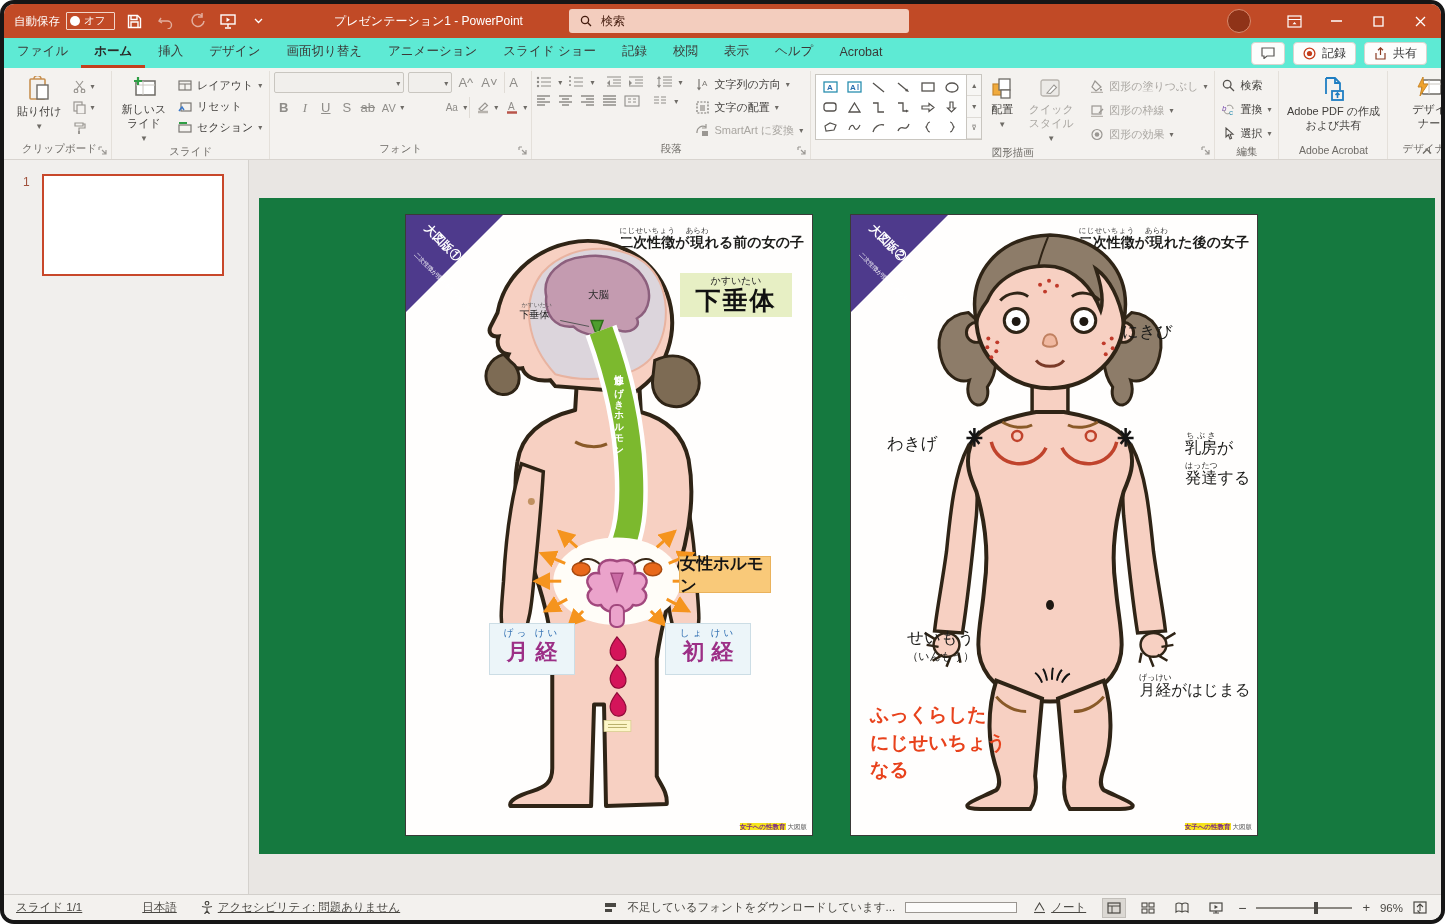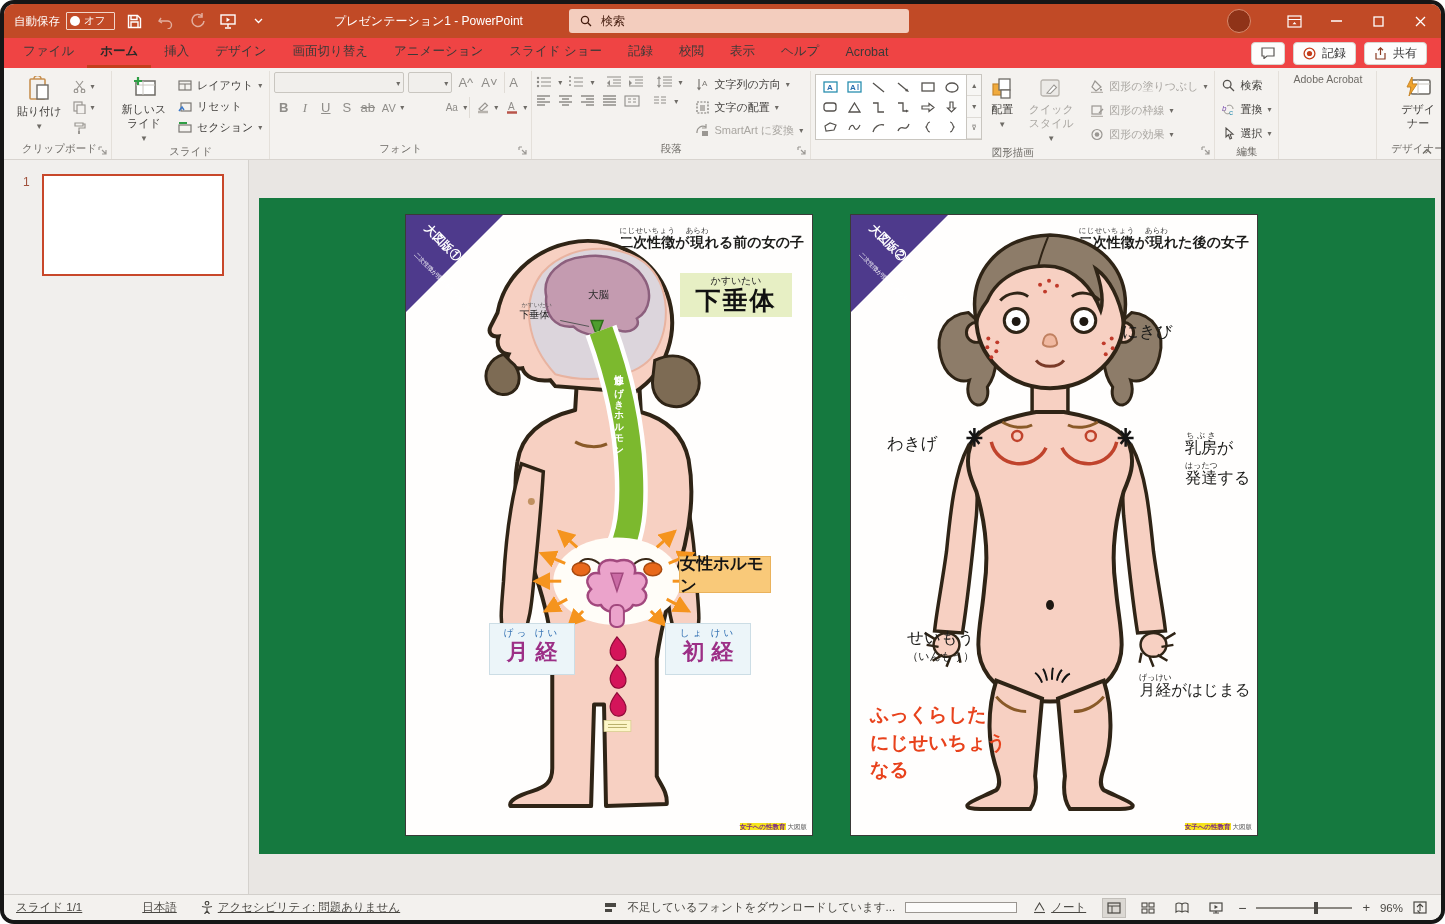--- a/index.html
+++ b/index.html
@@ -15,21 +15,21 @@
   .tb-ic { width:22px; height:22px; display:flex; align-items:center; justify-content:center; }
   .tb-ic svg { display:block; }
   .dim { opacity:.55; }
   .tb-title { position:absolute; left:330px; top:0; height:34px; display:flex; align-items:center; font-size:12px; color:#fff; }
   .tb-search { position:absolute; left:565px; top:5px; width:340px; height:24px; background:#f3cdbe; border-radius:3px; display:flex; align-items:center; gap:9px; padding:0 11px; color:#431c0e; font-size:12px; }
   .tb-right { position:absolute; right:0; top:0; height:34px; display:flex; align-items:center; }
   .avatar { width:24px; height:24px; border-radius:50%; background:#8f3318; border:1px solid #d98a6d; margin-right:22px; }
   .winbtn { width:42px; height:34px; display:flex; align-items:center; justify-content:center; color:#fff; }
 
   
-  .tabrow { height:30px; background:#ef4444; display:flex; align-items:stretch; padding-left:6px; flex:none; position:relative; }
+  .tabrow { height:30px; background:#5eead4; display:flex; align-items:stretch; flex:none; position:relative; }
   .tab { display:flex; align-items:center; padding:0 13px; font-size:12.5px; color:#3b3a38; border-bottom:3px solid transparent; }
   .tab.active { font-weight:bold; color:#2b2a28; border-bottom-color:#c43e1c; }
   .tabrow-right { margin-left:auto; display:flex; align-items:center; gap:8px; padding-right:14px; }
   .pillbtn { display:flex; align-items:center; gap:6px; height:23px; border:1px solid #d8d4ce; background:#fdfdfc; border-radius:4px; padding:0 9px; font-size:12px; color:#333; }
 
   
   .ribbon { height:92px; background:#f4f2ef; display:flex; padding:3px 2px 0 4px; border-bottom:1px solid #d8d4cf; flex:none; position:relative; }
   .rgroup { display:flex; flex-direction:column; border-right:1px solid #e4e0da; padding:1px 4px 0 4px; position:relative; }
   .rbody { display:flex; gap:3px; flex:1; align-items:flex-start; }
   .rlabel { text-align:center; font-size:10.5px; color:#6e6b66; padding:1px 10px 3px; white-space:nowrap; }
@@ -608,20 +608,32 @@
               <path d="M4 1v9l2.4-2.2L8 12l1.6-.8-1.5-4H11z" fill="none" stroke="#55524e" stroke-width="1.1"></path>
             </svg>
             <span>選択</span>
             <span class="chev">▾</span>
           </div>
       </div>
       <div class="rlabel">編集</div>
     </div>
 
     <div class="rgroup">
+      <div class="rbody" style="justify-content:center;">
+        <div class="bigbtn" style="width:100px;">
+          <svg width="26" height="26" viewBox="0 0 26 26">
+              <path d="M6 2h9l5 5v7" fill="none" stroke="#1f7ec2" stroke-width="1.8"></path>
+              <path d="M15 2v5h5" fill="none" stroke="#1f7ec2" stroke-width="1.8"></path>
+              <path d="M6 2v16" stroke="#1f7ec2" stroke-width="1.8"></path>
+              <rect x="12" y="15" width="11" height="9" fill="none" stroke="#1f7ec2" stroke-width="1.8"></rect>
+              <path d="M17.5 22v-5M15.5 19l2-2 2 2" fill="none" stroke="#1f7ec2" stroke-width="1.6"></path>
+            </svg>
+          <span style="width:96px;">Adobe PDF の作成および共有</span>
+        </div>
+      </div>
       <div class="rlabel">Adobe Acrobat</div>
     </div>
 
     <div class="rgroup" style="border-right:none;">
       <div class="rbody" style="justify-content:center;">
         <div class="bigbtn" style="width:46px;">
           <svg width="27" height="24" viewBox="0 0 27 24">
               <rect x="6" y="4" width="19" height="14" rx="1.5" fill="#fff" stroke="#6e6b66" stroke-width="1.6"></rect>
               <path d="M13 4v14M6 8h19" stroke="#c9c6c0" stroke-width="1"></path>
               <path d="M7 1 2 11h4l-2 9 8-12H7.5z" fill="#f0a32c" stroke="#c8872a" stroke-width="1"></path>

